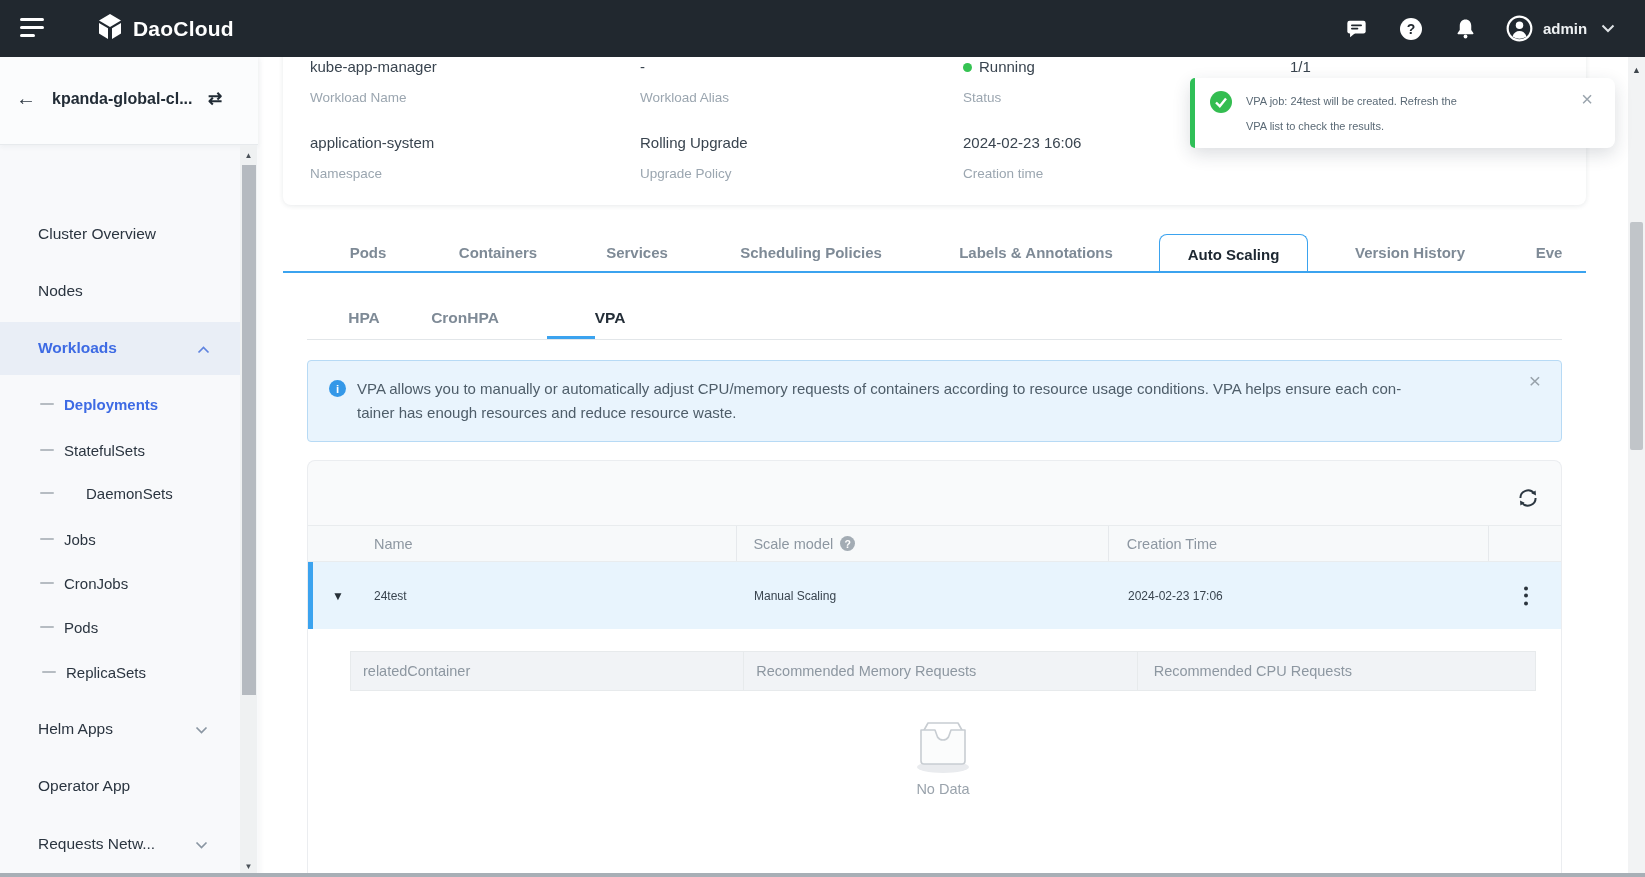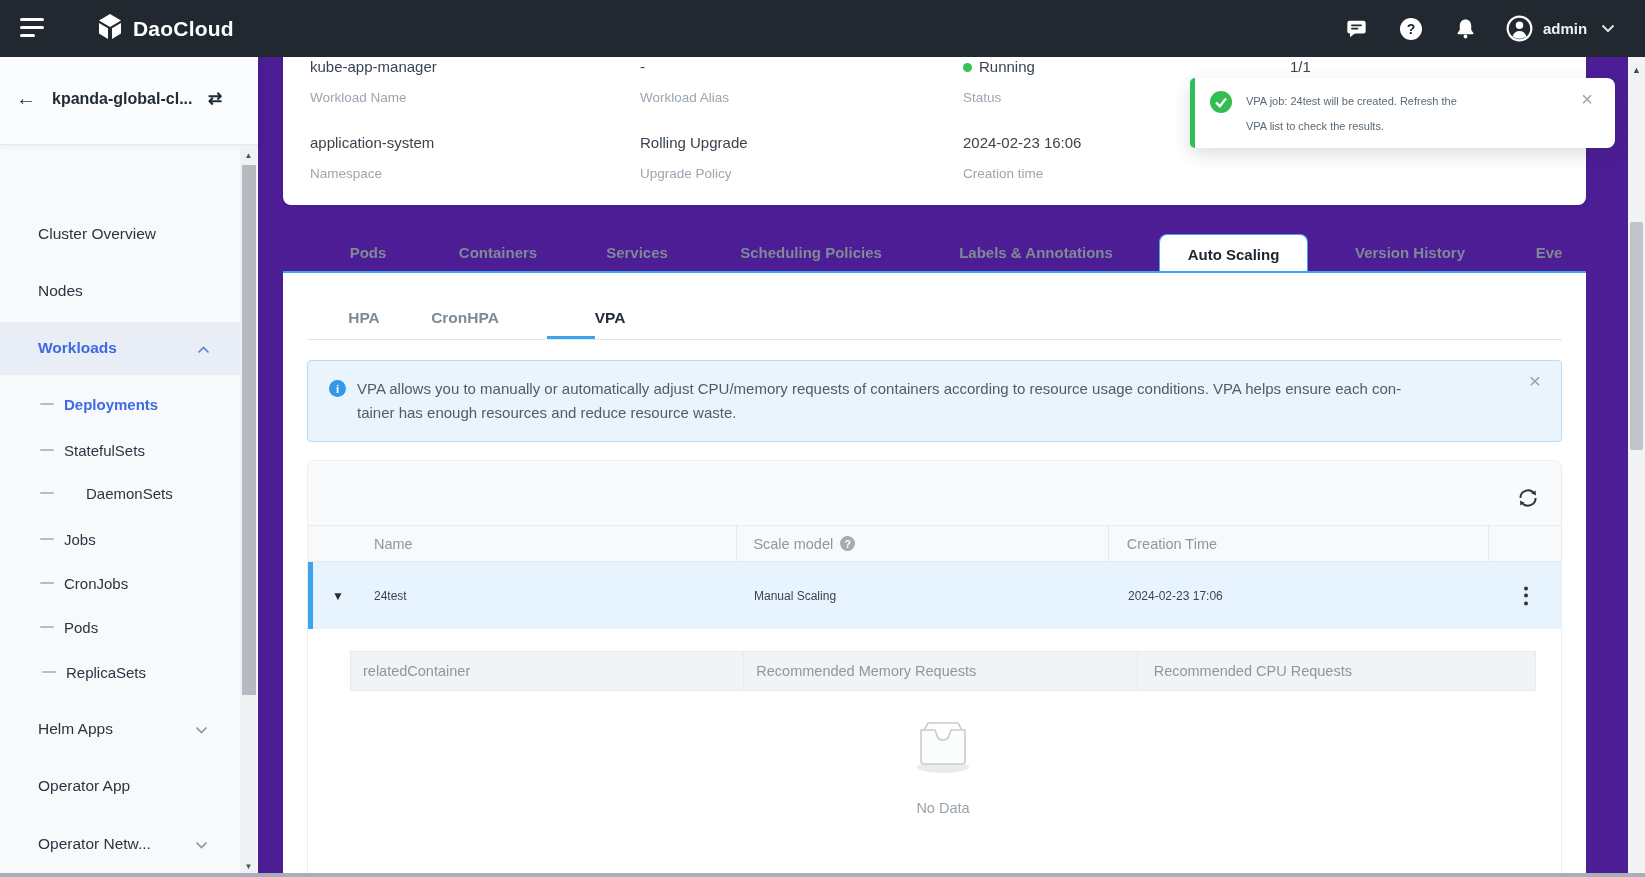--- a/index.html
+++ b/index.html
@@ -1,17 +1,17 @@
 <!DOCTYPE html>
 <html><head>
 <meta charset="utf-8">
 <style>
   html,body{margin:0;padding:0;background:#dfe3e7;}
   *{box-sizing:border-box;font-family:"Liberation Sans",sans-serif;}
-  .screen{position:relative;width:1645px;height:877px;overflow:hidden;background:#4c1d95;}
+  .screen{position:relative;width:1645px;height:877px;overflow:hidden;background:#ffffff;}
 
   
   .navbar{position:absolute;left:0;top:0;width:1645px;height:57px;background:#21282f;z-index:30;}
   .hamburger{position:absolute;left:20px;top:18px;width:26px;height:21px;cursor:pointer;}
   .hamburger span{display:block;height:2.6px;background:#fff;border-radius:2px;margin-bottom:5.4px;}
   .hamburger span:nth-child(1){width:24px;}
   .hamburger span:nth-child(2){width:24px;}
   .hamburger span:nth-child(3){width:15px;}
   .brand{position:absolute;left:96px;top:13px;display:flex;align-items:center;gap:9px;color:#fff;}
   .brand-text{font-size:21px;font-weight:700;letter-spacing:.2px;}
@@ -95,21 +95,21 @@
   .caret{position:absolute;left:24px;top:50%;transform:translateY(-50%);font-size:12px;color:#273038;cursor:pointer;}
   .kebab{position:absolute;left:1212px;top:50%;transform:translateY(-50%);display:flex;flex-direction:column;
     gap:3.5px;cursor:pointer;padding:4px;}
   .kebab i{width:4px;height:4px;border-radius:50%;background:#2b343d;}
   .expand{position:absolute;left:0;top:168px;width:1253px;height:246px;background:#fff;}
   .subtable{position:absolute;left:42px;top:22px;width:1186px;}
   .sub-thead{display:flex;height:40px;background:#f1f3f6;border:1px solid #e7eaec;}
   .sth{display:flex;align-items:center;font-size:14.5px;color:#8d97a1;border-right:1px solid #e7eaec;}
   .sth:last-child{border-right:none;}
   .empty-wrap{position:absolute;left:0;top:62px;width:1186px;text-align:center;}
-  .nodata{margin-top:21px;font-size:14.5px;color:#9aa3ac;}
+  .nodata{margin-top:2px;font-size:14.5px;color:#9aa3ac;}
 
   
   .toast{position:absolute;left:1190px;top:78px;width:425px;height:70px;background:#fff;border-radius:8px;
     box-shadow:0 6px 18px rgba(30,45,60,.16);z-index:40;}
   .toast-bar{position:absolute;left:0;top:0;width:5px;height:70px;background:#2fbf57;border-radius:8px 0 0 8px;}
   .toast-check{position:absolute;left:20px;top:13px;width:22px;height:22px;border-radius:50%;background:#34bd51;}
   .toast-text{position:absolute;left:56px;top:11px;width:300px;font-size:11px;color:#5a6975;line-height:25px;}
   .toast-x{position:absolute;right:22px;top:10px;font-size:20px;color:#9aa4ad;cursor:pointer;}
 </style>
 </head>
@@ -222,21 +222,21 @@
     <div class="side-item" style="top:661px;">
       <span>Helm Apps</span>
       <span class="chev"><svg width="13" height="8" viewBox="0 0 13 8">
             <polyline points="1.5,1.5 6.5,6.5 11.5,1.5" fill="none" stroke="#8a96a2" stroke-width="1.7"></polyline>
           </svg></span>
     </div>
     <div class="side-item" style="top:718px;">
         <span>Operator App</span>
       </div>
     <div class="side-item" style="top:776px;">
-      <span>Operator Netw...</span>
+      <span>Requests Netw...</span>
       <span class="chev"><svg width="13" height="8" viewBox="0 0 13 8">
             <polyline points="1.5,1.5 6.5,6.5 11.5,1.5" fill="none" stroke="#8a96a2" stroke-width="1.7"></polyline>
           </svg></span>
     </div>
 
     <div class="sb-track">
       <div class="sb-arrow" style="top:6px;">▲</div>
       <div class="sb-thumb"></div>
       <div class="sb-arrow" style="bottom:6px;">▼</div>
     </div>

